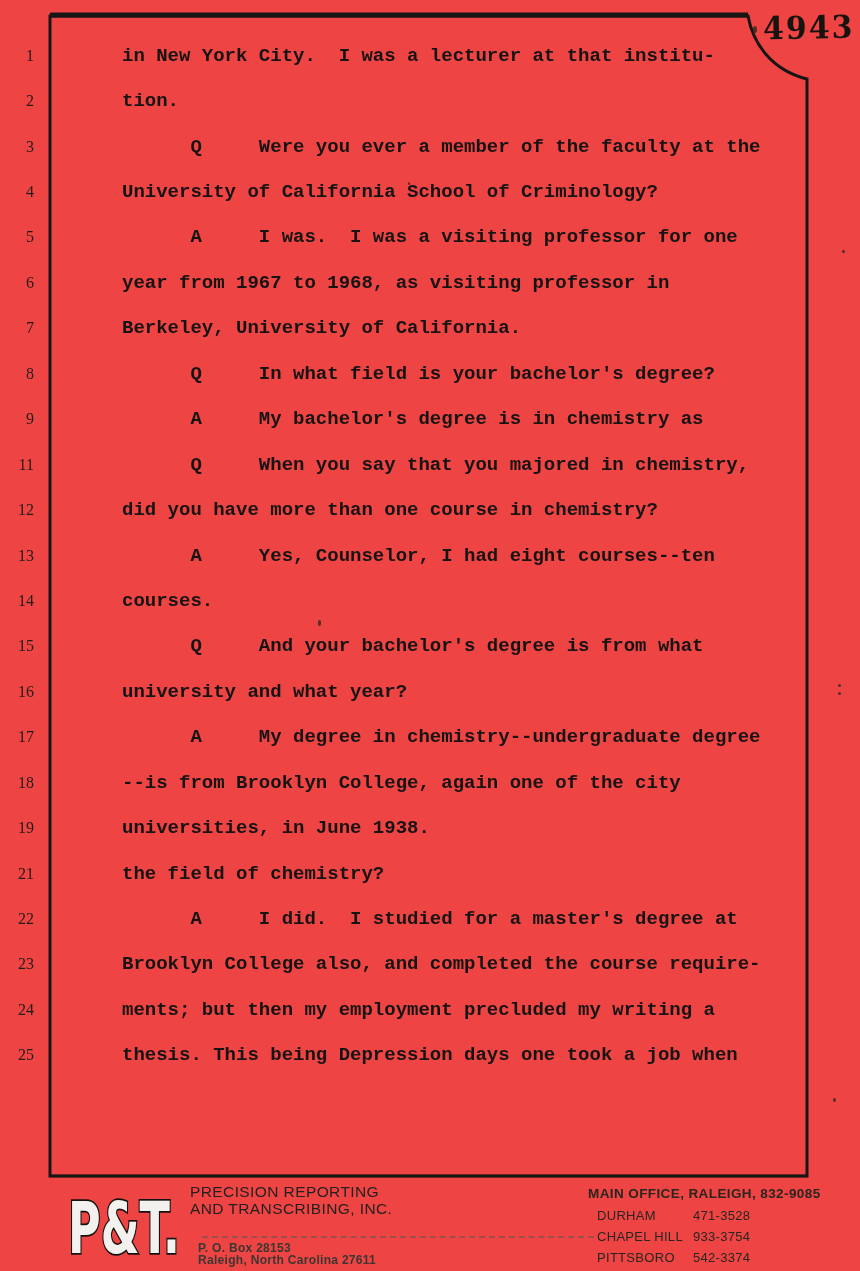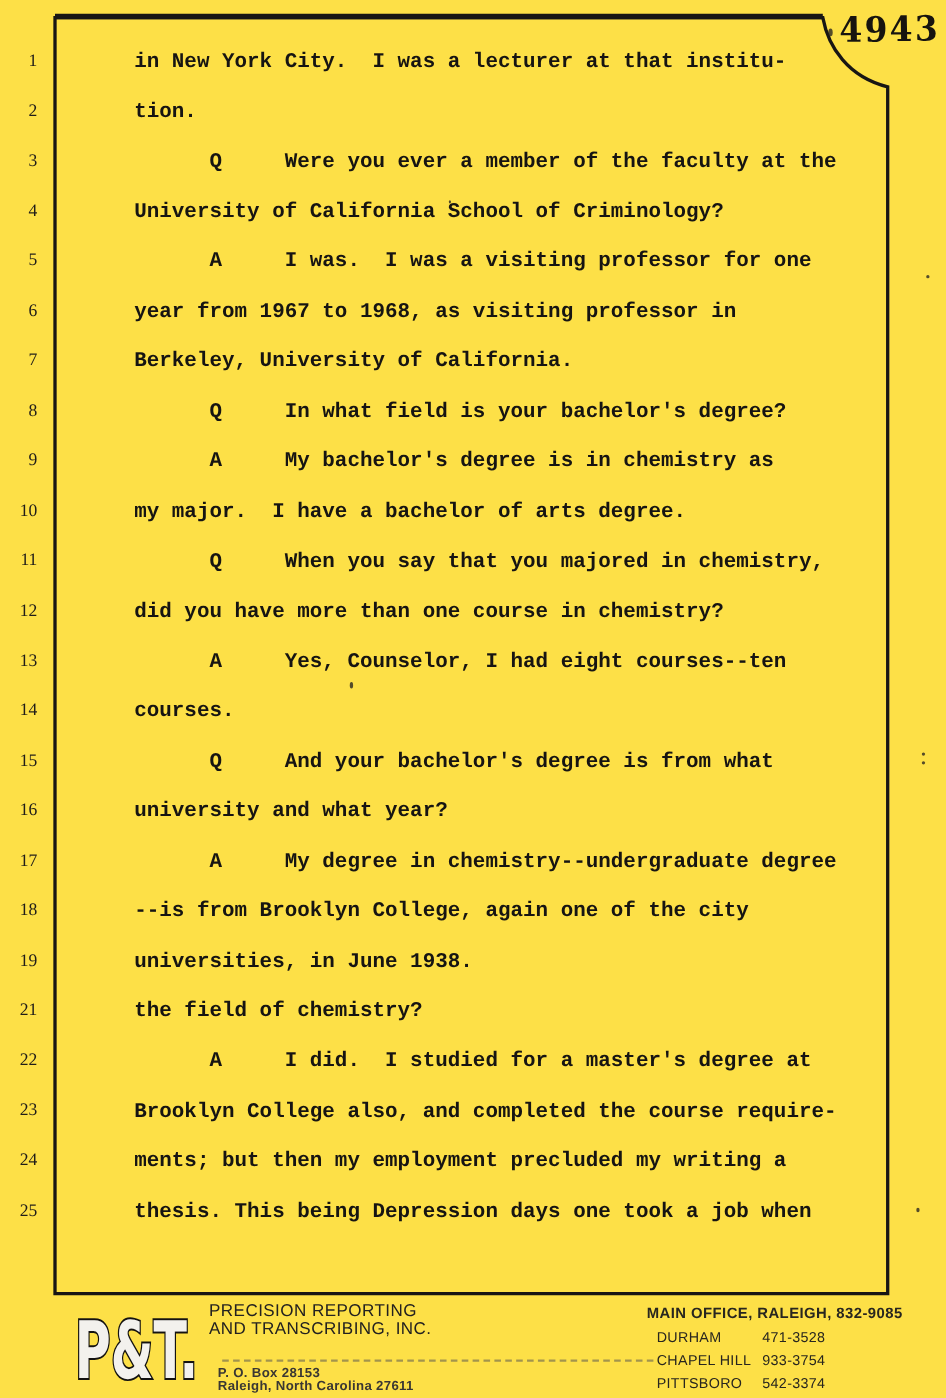--- a/index.html
+++ b/index.html
@@ -1,19 +1,19 @@
 <!DOCTYPE html>
 <html><head>
 <meta charset="utf-8">
 <style>
   html,body{margin:0;padding:0;background:#e8e6e2;}
   .page{
     position:relative;
     width:860px;height:1271px;
-    background:#fde047;
+    background:#ef4444;
     overflow:hidden;
     font-family:"Liberation Mono", monospace;
     color:#1c1a17;
   }
   .border-svg{position:absolute;left:0;top:0;width:860px;height:1271px;pointer-events:none;}
   .stamp{
     position:absolute;left:763px;top:10px;
     font-family:"DejaVu Serif", serif;
     font-weight:700;font-size:30px;letter-spacing:2px;
     color:#17140f;transform:rotate(-1deg) scaleY(1.05);
@@ -107,24 +107,20 @@
       </div>
       <div class="tline">
         <span class="lnum">8</span>
         <span class="ltext">      Q     In what field is your bachelor's degree?</span>
       </div>
       <div class="tline">
         <span class="lnum">9</span>
         <span class="ltext">      A     My bachelor's degree is in chemistry as</span>
       </div>
       <div class="tline">
-        <span class="lnum">10</span>
-        <span class="ltext">my major.  I have a bachelor of arts degree.</span>
-      </div>
-      <div class="tline">
         <span class="lnum">11</span>
         <span class="ltext">      Q     When you say that you majored in chemistry,</span>
       </div>
       <div class="tline">
         <span class="lnum">12</span>
         <span class="ltext">did you have more than one course in chemistry?</span>
       </div>
       <div class="tline">
         <span class="lnum">13</span>
         <span class="ltext">      A     Yes, Counselor, I had eight courses--ten</span>

